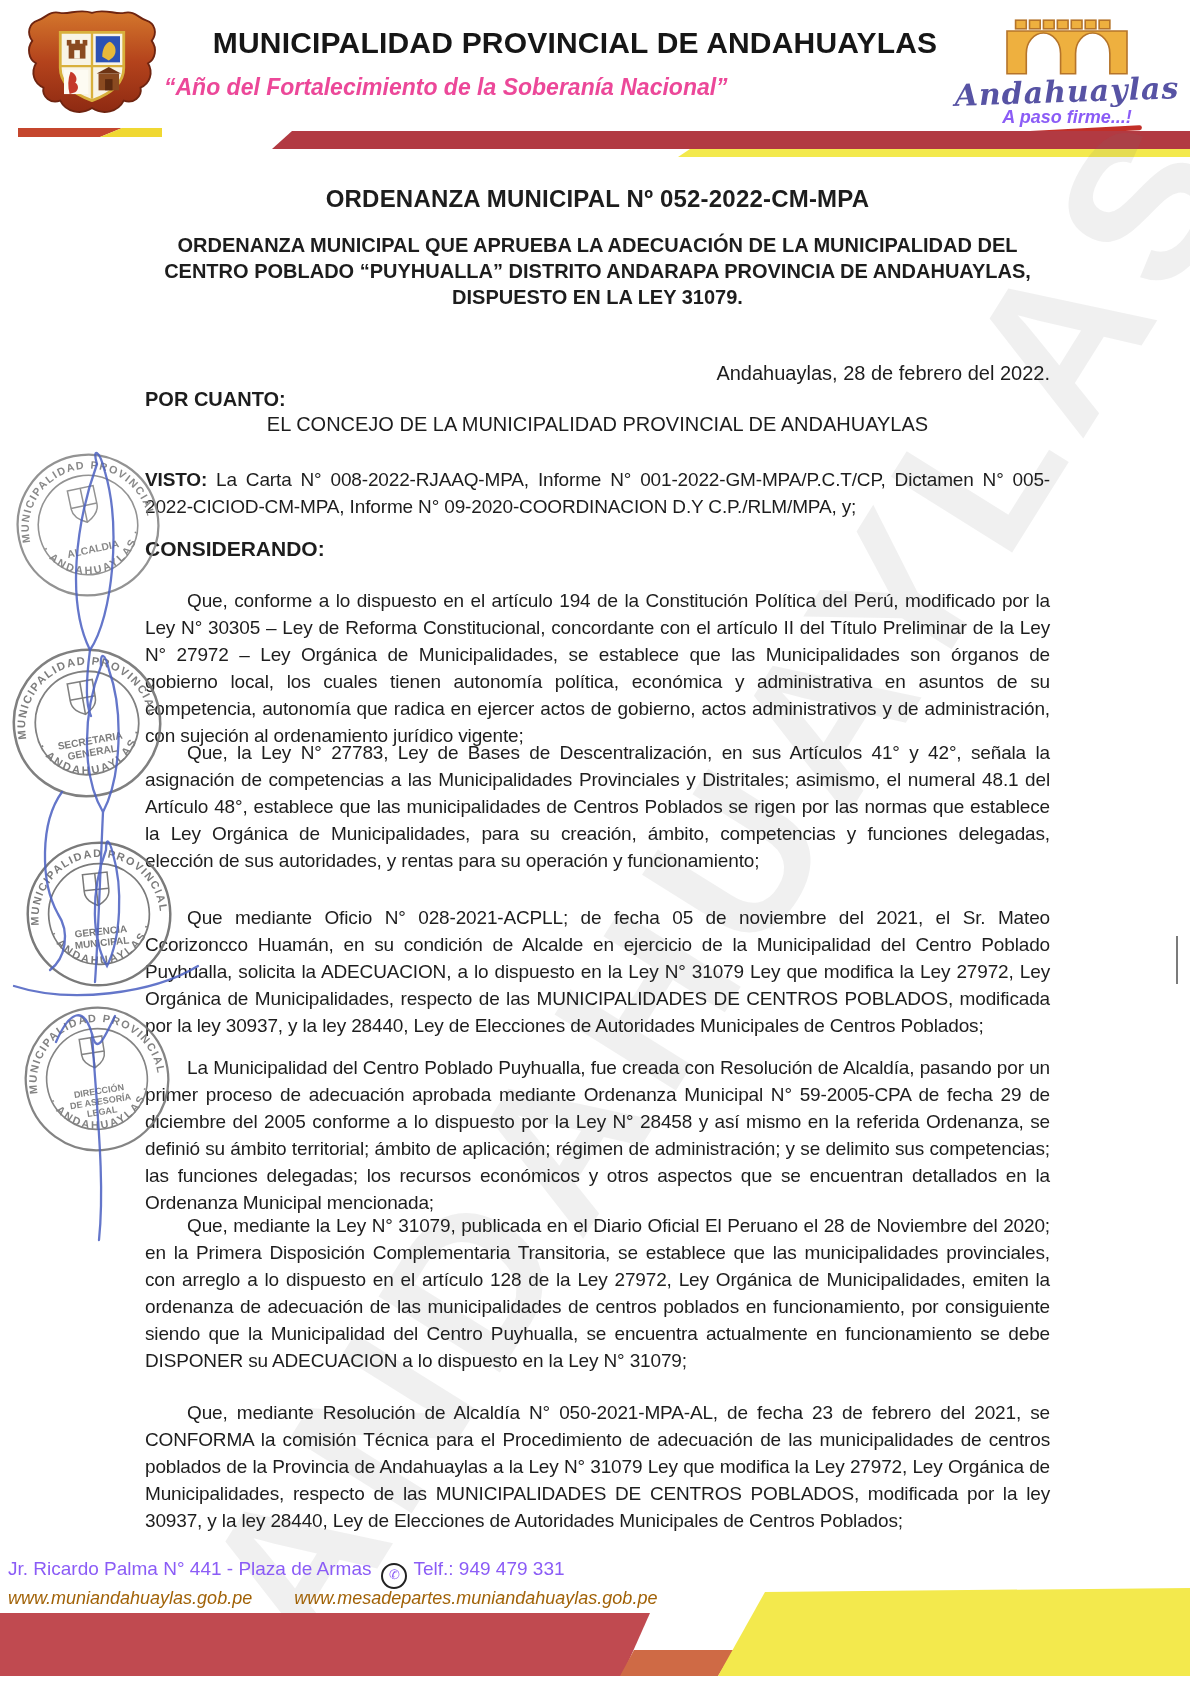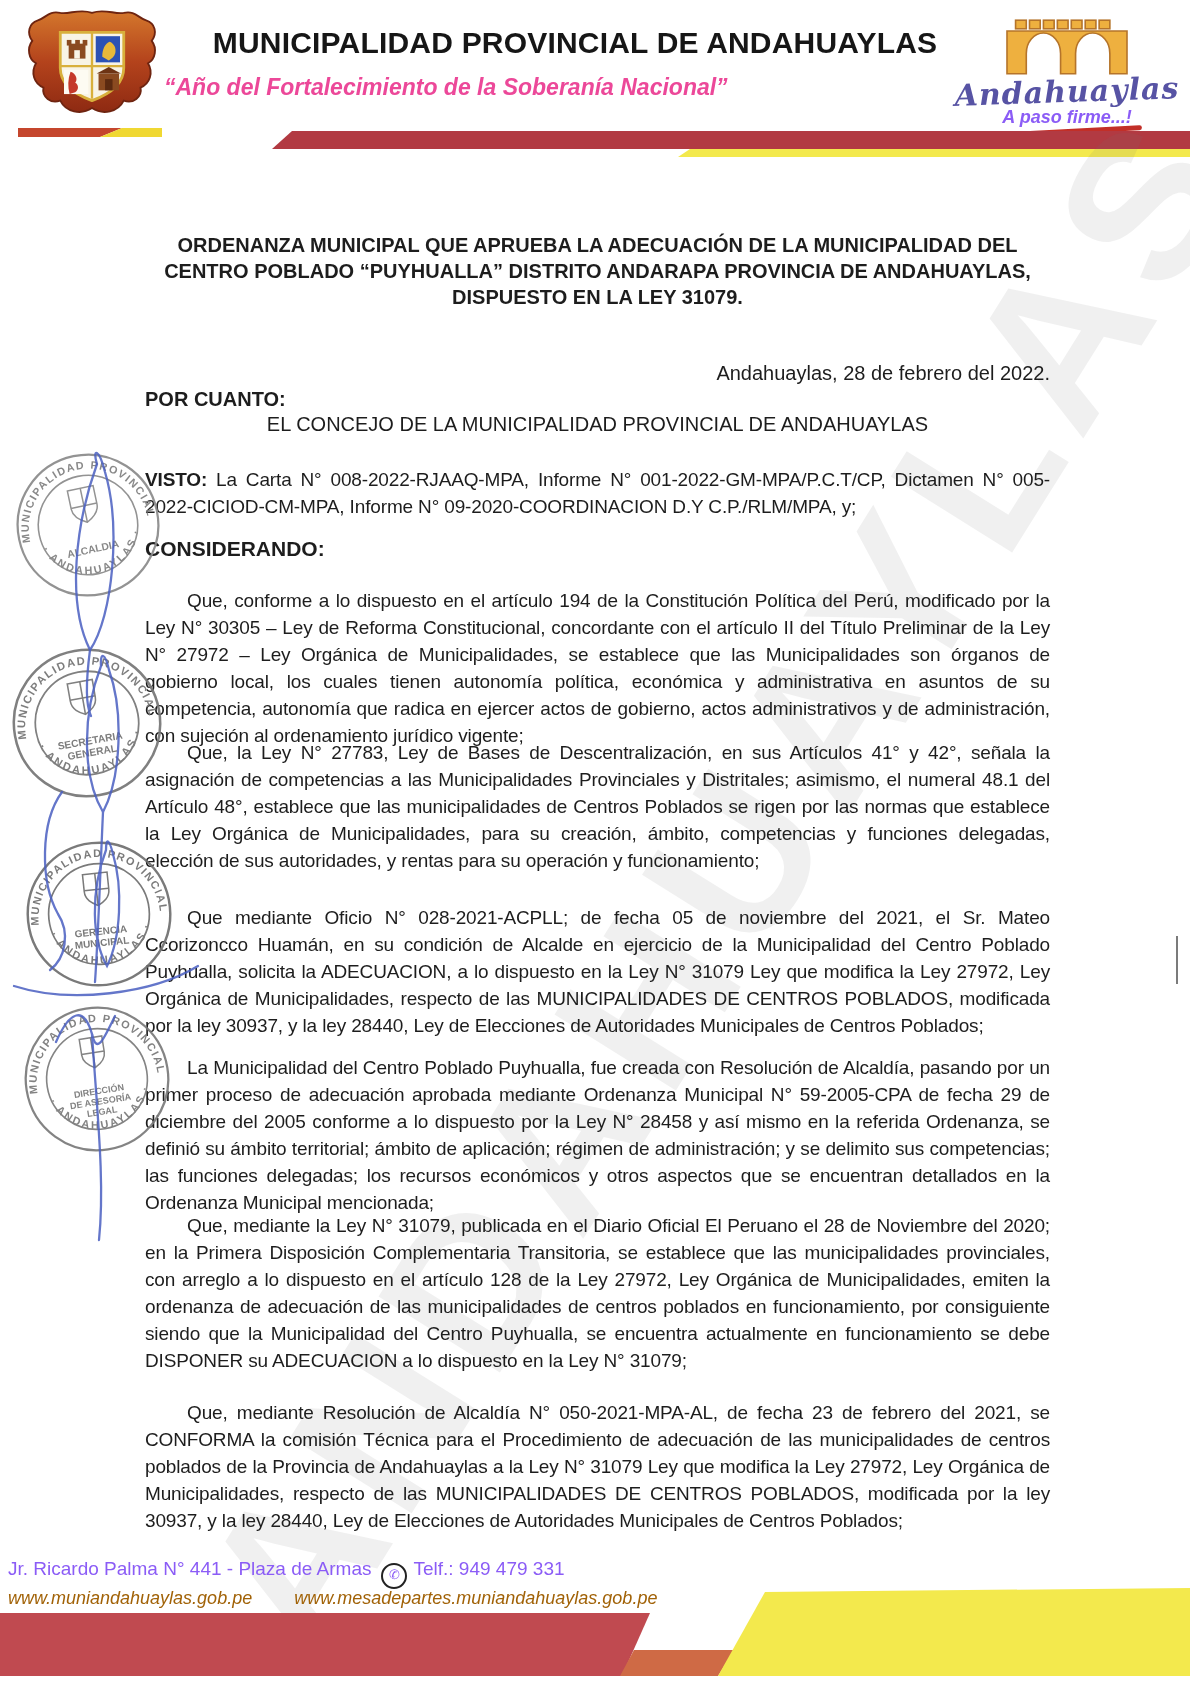--- a/index.html
+++ b/index.html
@@ -124,20 +124,21 @@
 
   <svg class="stripes-svg" style="top:120px" width="1190" height="45" viewBox="0 0 1190 45">
     <polygon points="18,8 122,8 100,17 18,17" fill="#c5462d"></polygon>
     <polygon points="122,8 162,8 162,17 100,17" fill="#f0d832"></polygon>
     <polygon points="292,11 1190,11 1190,29 272,29" fill="#b23a42"></polygon>
     <polygon points="690,29 1190,29 1190,37 678,37" fill="#f3e94d"></polygon>
   </svg>
 
   <div class="watermark">ANDAHUAYLAS</div>
 
+  <div class="abs doc-title">ORDENANZA MUNICIPAL Nº 052-2022-CM-MPA</div>
   <div class="abs doc-sub">ORDENANZA MUNICIPAL QUE APRUEBA LA ADECUACIÓN DE LA MUNICIPALIDAD DEL CENTRO POBLADO “PUYHUALLA” DISTRITO ANDARAPA PROVINCIA DE ANDAHUAYLAS, DISPUESTO EN LA LEY 31079.</div>
   <div class="abs date-line">Andahuaylas, 28 de febrero del 2022.</div>
   <div class="abs por-cuanto">POR CUANTO:</div>
   <div class="abs concejo">EL CONCEJO DE LA MUNICIPALIDAD PROVINCIAL DE ANDAHUAYLAS</div>
 
   <p class="abs para visto"><span class="bold">VISTO:</span> <span>La Carta N° 008-2022-RJAAQ-MPA, Informe N° 001-2022-GM-MPA/P.C.T/CP, Dictamen N° 005-2022-CICIOD-CM-MPA, Informe N° 09-2020-COORDINACION D.Y C.P./RLM/MPA, y;</span></p>
 
   <div class="abs considerando">CONSIDERANDO:</div>
 
   <p class="abs para indent p1">Que, conforme a lo dispuesto en el artículo 194 de la Constitución Política del Perú, modificado por la Ley N° 30305 – Ley de Reforma Constitucional, concordante con el artículo II del Título Preliminar de la Ley N° 27972 – Ley Orgánica de Municipalidades, se establece que las Municipalidades son órganos de gobierno local, los cuales tienen autonomía política, económica y administrativa en asuntos de su competencia, autonomía que radica en ejercer actos de gobierno, actos administrativos y de administración, con sujeción al ordenamiento jurídico vigente;</p>

